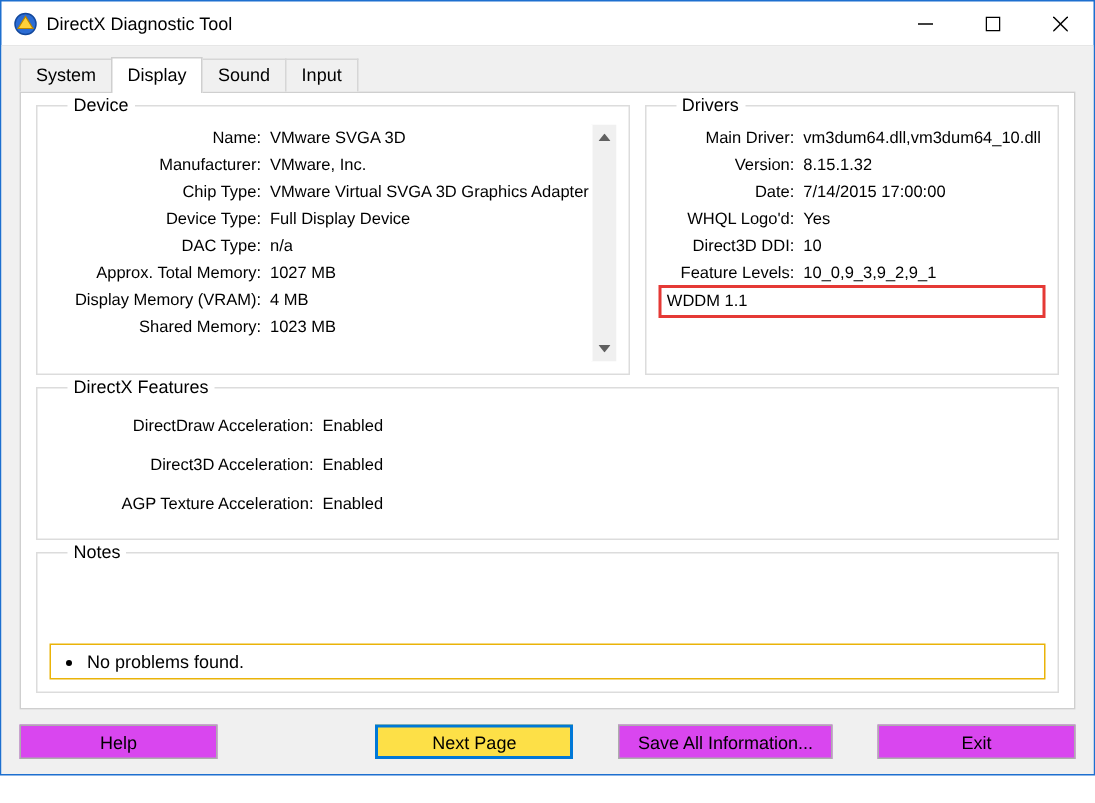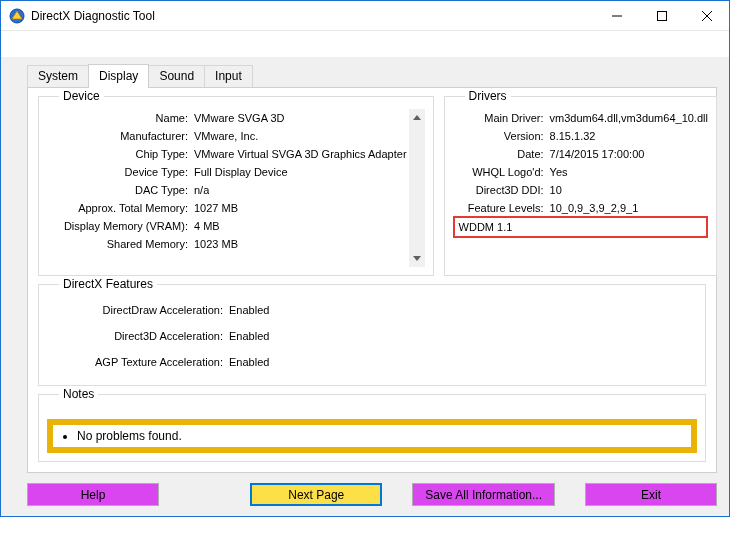--- a/index.html
+++ b/index.html
@@ -38,23 +38,23 @@
     width: 45px; height: 29px;
     display: flex; align-items: center; justify-content: center;
     font-family: "Segoe UI Symbol", sans-serif;
     font-size: 10px;
     color: #000;
   }
   .titlebar .ctrl svg { display:block; }
 
   .client {
     flex: 1;
-    padding: 6px 12px 10px 26px;
+    padding: 6px 12px 10px 12px;
     background: #f0f0f0;
-    display: flex; flex-direction: column; margin-top: 26px;
+    display: flex; flex-direction: column;
   }
 
   
   .tabstrip {
     display: flex;
     align-items: flex-end;
     position: relative;
     z-index: 2;
   }
   .tab {
@@ -163,21 +163,21 @@
   .dxfeat { padding-bottom: 10px; }
 
   .notesgroup {
     flex: 1;
     min-height: 60px;
     display:flex;
     align-items:flex-end;
   }
   .notesbox {
     flex:1;
-    border: 6px solid #eab308;
+    border: 1px solid #eab308;
     background: #fff;
     padding: 4px 6px;
     font-size: 12px;
     margin-top: 2px;
   }
   .notesbox ul { margin: 0; padding-left: 18px; }
 
   .buttonrow {
     display: flex;
     padding-top: 10px;

